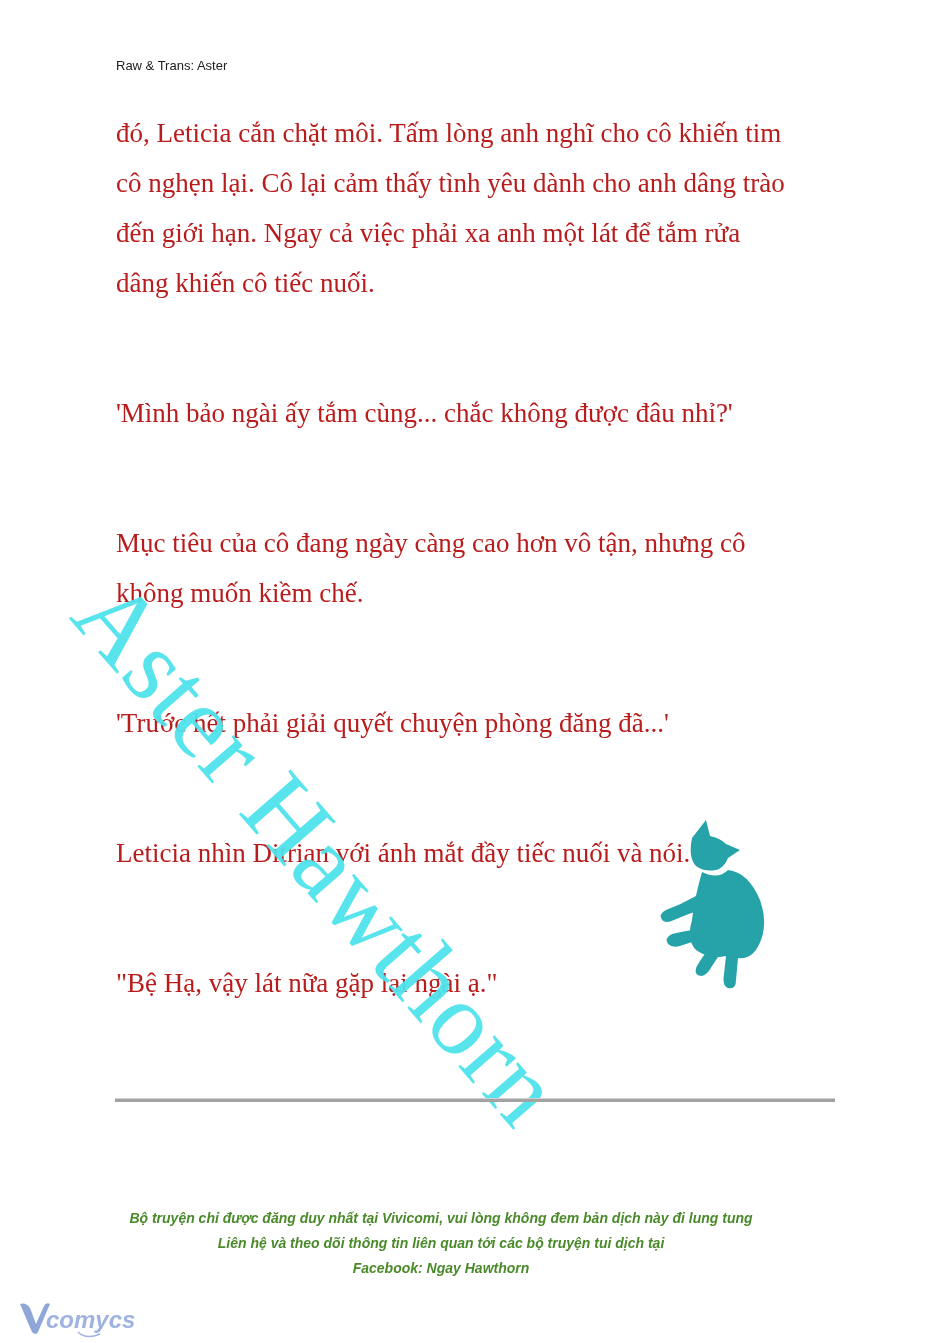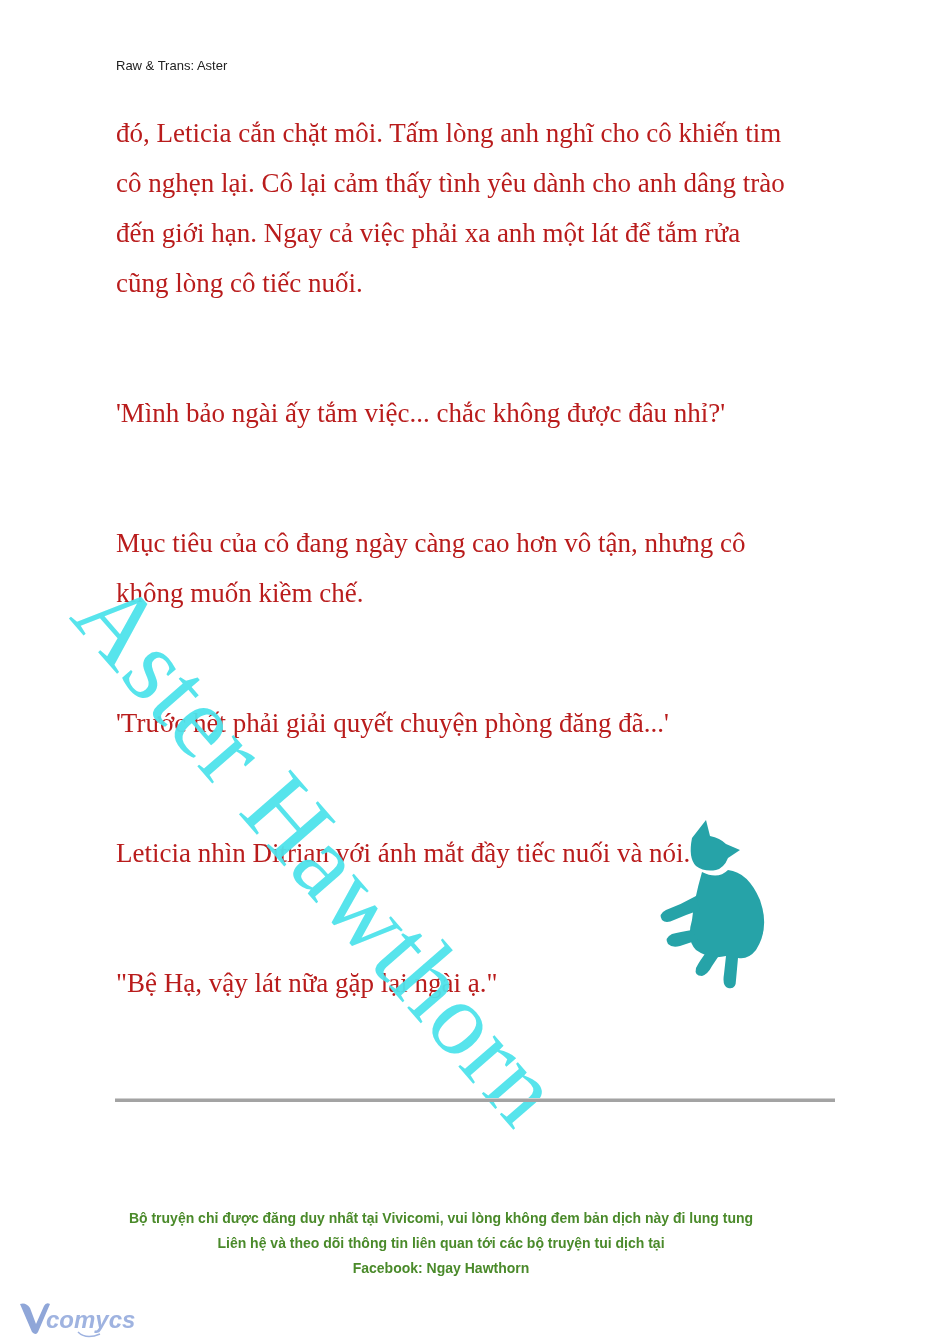--- a/index.html
+++ b/index.html
@@ -14,21 +14,21 @@
   .para {
     position: absolute; left: 116px; width: 730px;
     font-size: 27px; line-height: 50px; color: #b91c1c; margin: 0;
   }
   .divider {
     position: absolute; left: 115px; top: 1098px; width: 720px; height: 3px;
     background: #a3a3a3; border-top: 1px solid #d0d0d0;
   }
   .footer {
     position: absolute; left: 0; width: 882px; text-align: center;
-    font-family: "Liberation Sans", "DejaVu Sans", sans-serif; font-weight: bold;
+    font-family: "Liberation Sans", "DejaVu Sans", sans-serif; font-style: italic; font-weight: bold;
     font-size: 14px; color: #4a8a2a;
   }
   .watermark {
     position: absolute; left: 95px; top: 535px;
     transform: rotate(49deg); transform-origin: left center;
     font-family: "Liberation Serif", "DejaVu Serif", serif; font-size: 104px; color: #4fe3eb;
     white-space: nowrap; pointer-events: none; opacity: 0.95; letter-spacing: 1px;
   }
   .cat { position: absolute; left: 652px; top: 810px; width: 130px; height: 185px; }
   .logo { position: absolute; left: 16px; top: 1296px; width: 130px; height: 44px; }
@@ -36,24 +36,24 @@
 </head>
 <body>
 
 <div class="header">Raw &amp; Trans: Aster</div>
 
 <div>
   <p class="para" style="top:108px">
     <span>đó, Leticia cắn chặt môi. Tấm lòng anh nghĩ cho cô khiến tim</span><br>
     <span>cô nghẹn lại. Cô lại cảm thấy tình yêu dành cho anh dâng trào</span><br>
     <span>đến giới hạn. Ngay cả việc phải xa anh một lát để tắm rửa</span><br>
-    <span>cũng lòng cô tiếc nuối.</span>
+    <span>dâng khiến cô tiếc nuối.</span>
   </p>
   <p class="para" style="top:388px">
-    <span>'Mình bảo ngài ấy tắm việc... chắc không được đâu nhỉ?'</span>
+    <span>'Mình bảo ngài ấy tắm cùng... chắc không được đâu nhỉ?'</span>
   </p>
   <p class="para" style="top:518px">
     <span>Mục tiêu của cô đang ngày càng cao hơn vô tận, nhưng cô</span><br>
     <span>không muốn kiềm chế.</span>
   </p>
   <p class="para" style="top:698px">
     <span>'Trước hết phải giải quyết chuyện phòng đăng đã...'</span>
   </p>
   <p class="para" style="top:828px">
     <span>Leticia nhìn Ditrian với ánh mắt đầy tiếc nuối và nói.</span>

